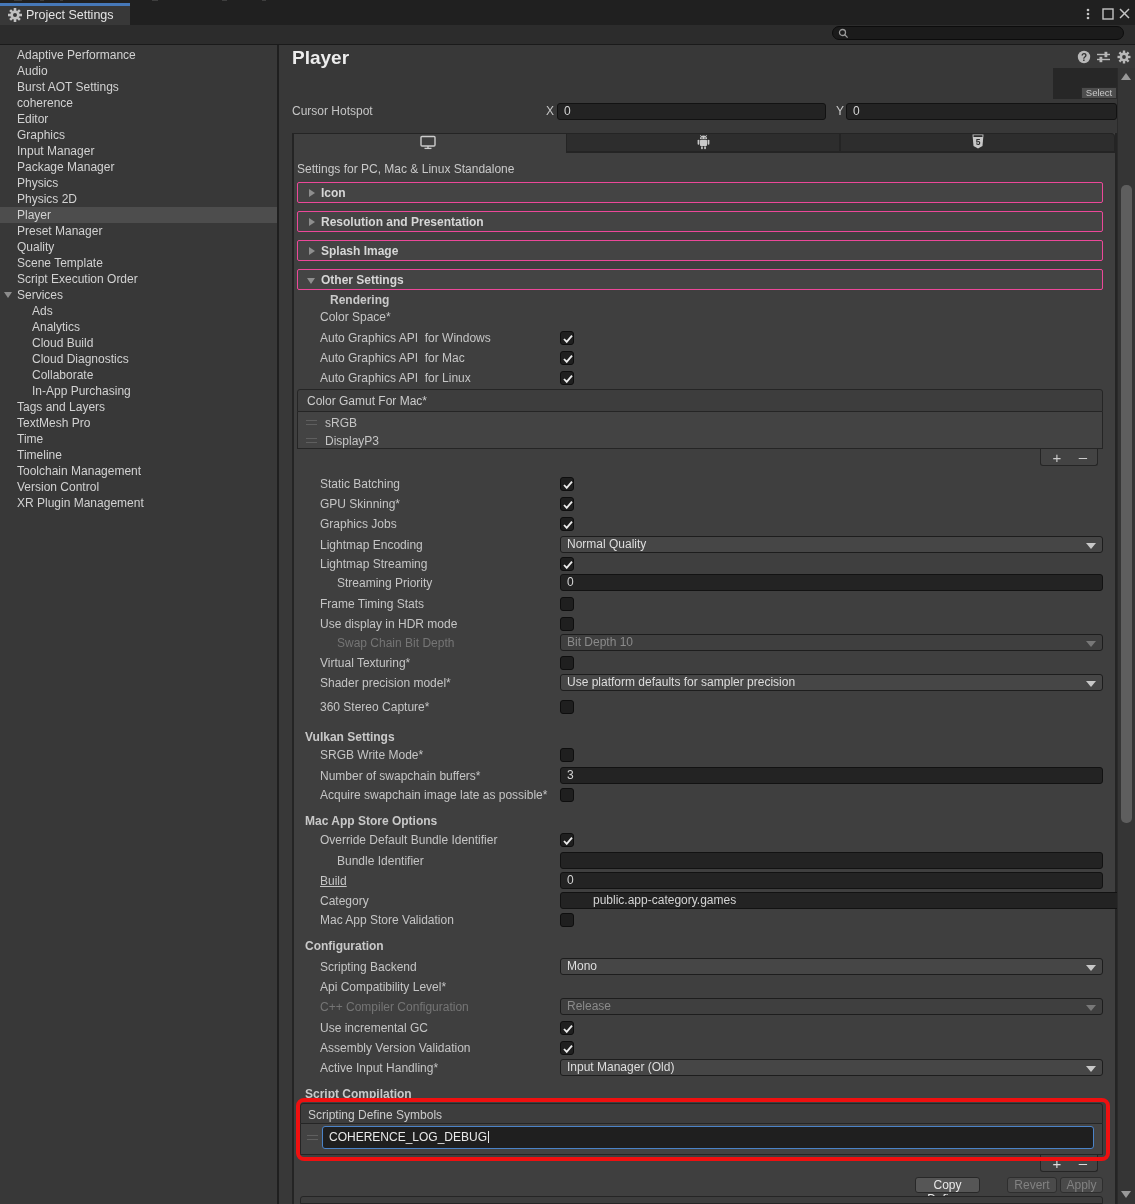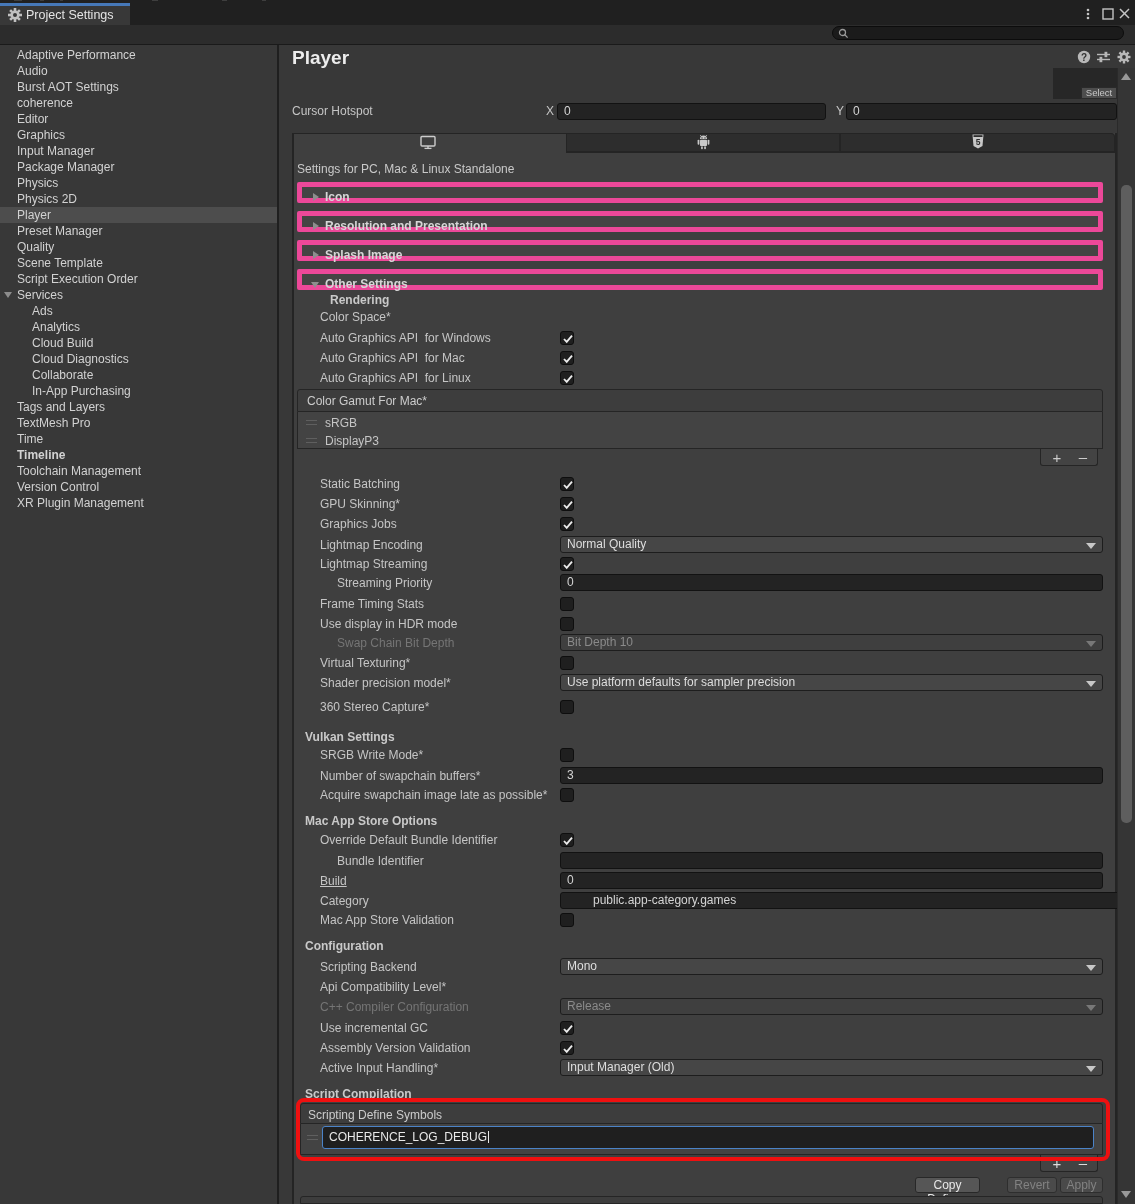--- a/index.html
+++ b/index.html
@@ -12,21 +12,21 @@
 .cb { position:absolute; width:14px; height:14px; background:#1f1f1f; border:1px solid #0e0e0e; border-radius:3px; }
 .tf { position:absolute; height:17px; background:#232323; border:1px solid #121212; border-radius:3px;
   font-size:12px; color:#d4d4d4; line-height:15px; padding-left:6px; white-space:nowrap; overflow:hidden;}
 .dd { position:absolute; height:17px; background:#464646; border:1px solid #1d1d1d; border-radius:3px;
   font-size:12px; color:#dedede; line-height:15px; padding-left:6px; white-space:nowrap; overflow:hidden;}
 .dd .arr { position:absolute; right:6px; top:6px; width:0; height:0;
   border-left:5px solid transparent; border-right:5px solid transparent; border-top:6px solid #c8c8c8; }
 .dd.ddis { background:#3f3f3f; color:#8a8a8a; }
 .dd.ddis .arr { border-top-color:#787878; }
 .shdr { position:absolute; left:297px; width:806px; height:21px; background:#444444;
-  border:5px solid #ec4899; border-radius:2px; }
+  border:1px solid #ec4899; border-radius:2px; }
 .shdr .tri { position:absolute; left:11px; top:6px; width:0; height:0;
   border-top:4.5px solid transparent; border-bottom:4.5px solid transparent; border-left:6px solid #8e8e8e; }
 .shdr .tri.open { border-left:4.5px solid transparent; border-right:4.5px solid transparent;
   border-top:6px solid #8e8e8e; border-bottom:none; top:8px; left:9px; }
 .shdr .t { position:absolute; left:23px; top:3px; font-size:12px; font-weight:bold; color:#d6d6d6; }
 .check { position:absolute; left:1px; top:1px; }
 .handle { position:absolute; width:11px; }
 .handle i { display:block; height:0; border-top:1px solid #5f5f5f; margin-top:3px; }
 .btn { position:absolute; height:16px; background:#565656; border:1px solid #282828; border-radius:3px;
   font-size:12px; color:#e8e8e8; text-align:center; line-height:14px; }
@@ -99,21 +99,21 @@
 <div class="abs" style="left:4px;top:292px;width:0;height:0;border-left:4.5px solid transparent;border-right:4.5px solid transparent;border-top:6px solid #8c8c8c;"></div>
 <div class="lbl" style="left:32px;top:304px;color:#d2d2d2;">Ads</div>
 <div class="lbl" style="left:32px;top:320px;color:#d2d2d2;">Analytics</div>
 <div class="lbl" style="left:32px;top:336px;color:#d2d2d2;">Cloud Build</div>
 <div class="lbl" style="left:32px;top:352px;color:#d2d2d2;">Cloud Diagnostics</div>
 <div class="lbl" style="left:32px;top:368px;color:#d2d2d2;">Collaborate</div>
 <div class="lbl" style="left:32px;top:384px;color:#d2d2d2;">In-App Purchasing</div>
 <div class="lbl" style="left:17px;top:400px;color:#d2d2d2;">Tags and Layers</div>
 <div class="lbl" style="left:17px;top:416px;color:#d2d2d2;">TextMesh Pro</div>
 <div class="lbl" style="left:17px;top:432px;color:#d2d2d2;">Time</div>
-<div class="lbl" style="left:17px;top:448px;color:#d2d2d2;font-weight:bold;">Timeline</div>
+<div class="lbl" style="left:17px;top:448px;color:#d2d2d2;">Timeline</div>
 <div class="lbl" style="left:17px;top:464px;color:#d2d2d2;">Toolchain Management</div>
 <div class="lbl" style="left:17px;top:480px;color:#d2d2d2;">Version Control</div>
 <div class="lbl" style="left:17px;top:496px;color:#d2d2d2;">XR Plugin Management</div>
 <div class="abs" style="left:292px;top:47px;font-size:19px;font-weight:bold;color:#ededed;">Player</div>
 <svg class="abs" style="left:1077px;top:50px;" width="54" height="14" viewBox="0 0 54 14">
 <circle cx="7" cy="7" r="6.2" fill="#b8b8b8"></circle>
 <text x="7" y="11" font-size="10" font-weight="bold" fill="#333" text-anchor="middle" font-family="Liberation Sans">?</text>
 <g stroke="#b8b8b8" stroke-width="1.4">
 <line x1="20" y1="4.5" x2="33" y2="4.5"></line>
         <line x1="20" y1="9.5" x2="33" y2="9.5"></line>

